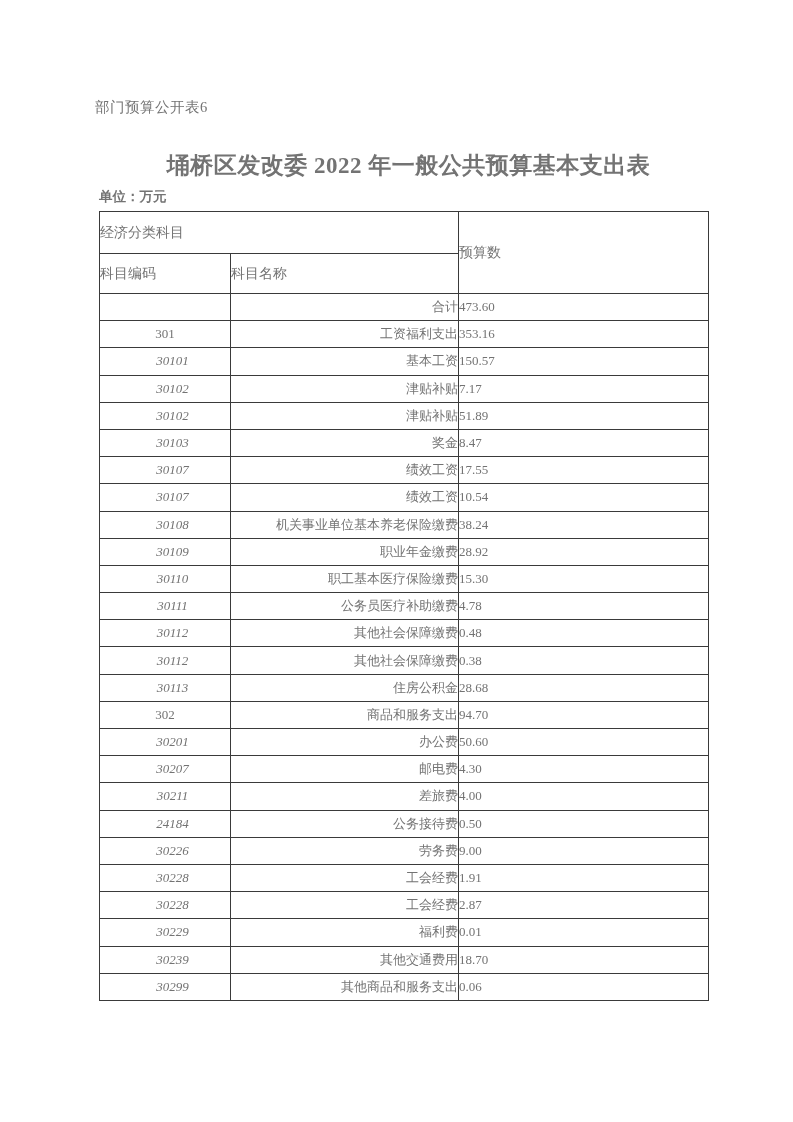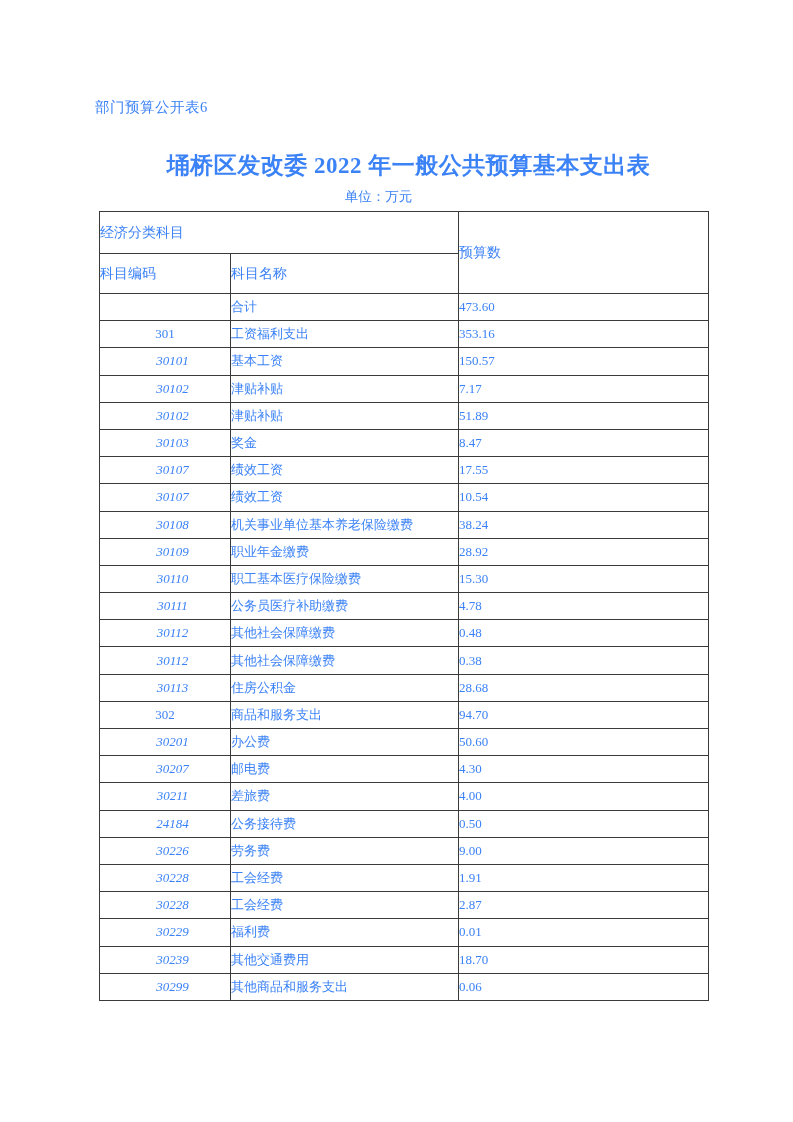--- a/index.html
+++ b/index.html
@@ -6,21 +6,21 @@
     margin: 0;
     padding: 0;
     background: #ffffff;
   }
   .page {
     position: relative;
     width: 793px;
     height: 1122px;
     background: #ffffff;
     font-family: "Liberation Serif", "DejaVu Serif", serif;
-    color: #3b82f6;
+    color: #737373;
     overflow: hidden;
   }
   .doc-label {
     position: absolute;
     left: 95px;
     top: 98px;
     font-size: 14.5px;
     letter-spacing: 0.5px;
   }
   .title {
@@ -34,22 +34,23 @@
     font-weight: bold;
     letter-spacing: 0.5px;
   }
   .unit {
     position: absolute;
     left: 99px;
     top: 188px;
     width: 609px;
     box-sizing: border-box;
     padding-right: 50px;
-    text-align: center;
+    text-align: left;
     font-size: 13.5px;
+    font-weight: bold;
   }
   table.budget {
     position: absolute;
     left: 99px;
     top: 211px;
     width: 609px;
     border-collapse: collapse;
     table-layout: fixed;
     font-size: 13px;
   }
@@ -64,21 +65,21 @@
     padding: 0;
   }
   table.budget thead td {
     font-size: 14px;
   }
   table.budget thead tr.h1 td { height: 41px; }
   table.budget thead tr.h2 td { height: 39px; }
   table.budget tbody td { height: 26.2px; }
   td.code       { padding-left: 2px;  text-align: center; }
   td.code.lvl2  { padding-left: 15px; font-style: italic; }
-  td.name       { padding-left: 3px;  text-align: left; }
+  td.name       { padding-left: 3px;  text-align: right; }
   td.value      { padding-right: 4px; text-align: left; }
 </style>
 </head>
 <body>
 
 <div class="page">
 
   <div class="doc-label">部门预算公开表6</div>
 
   <h1 class="title">埇桥区发改委 2022 年一般公共预算基本支出表</h1>

